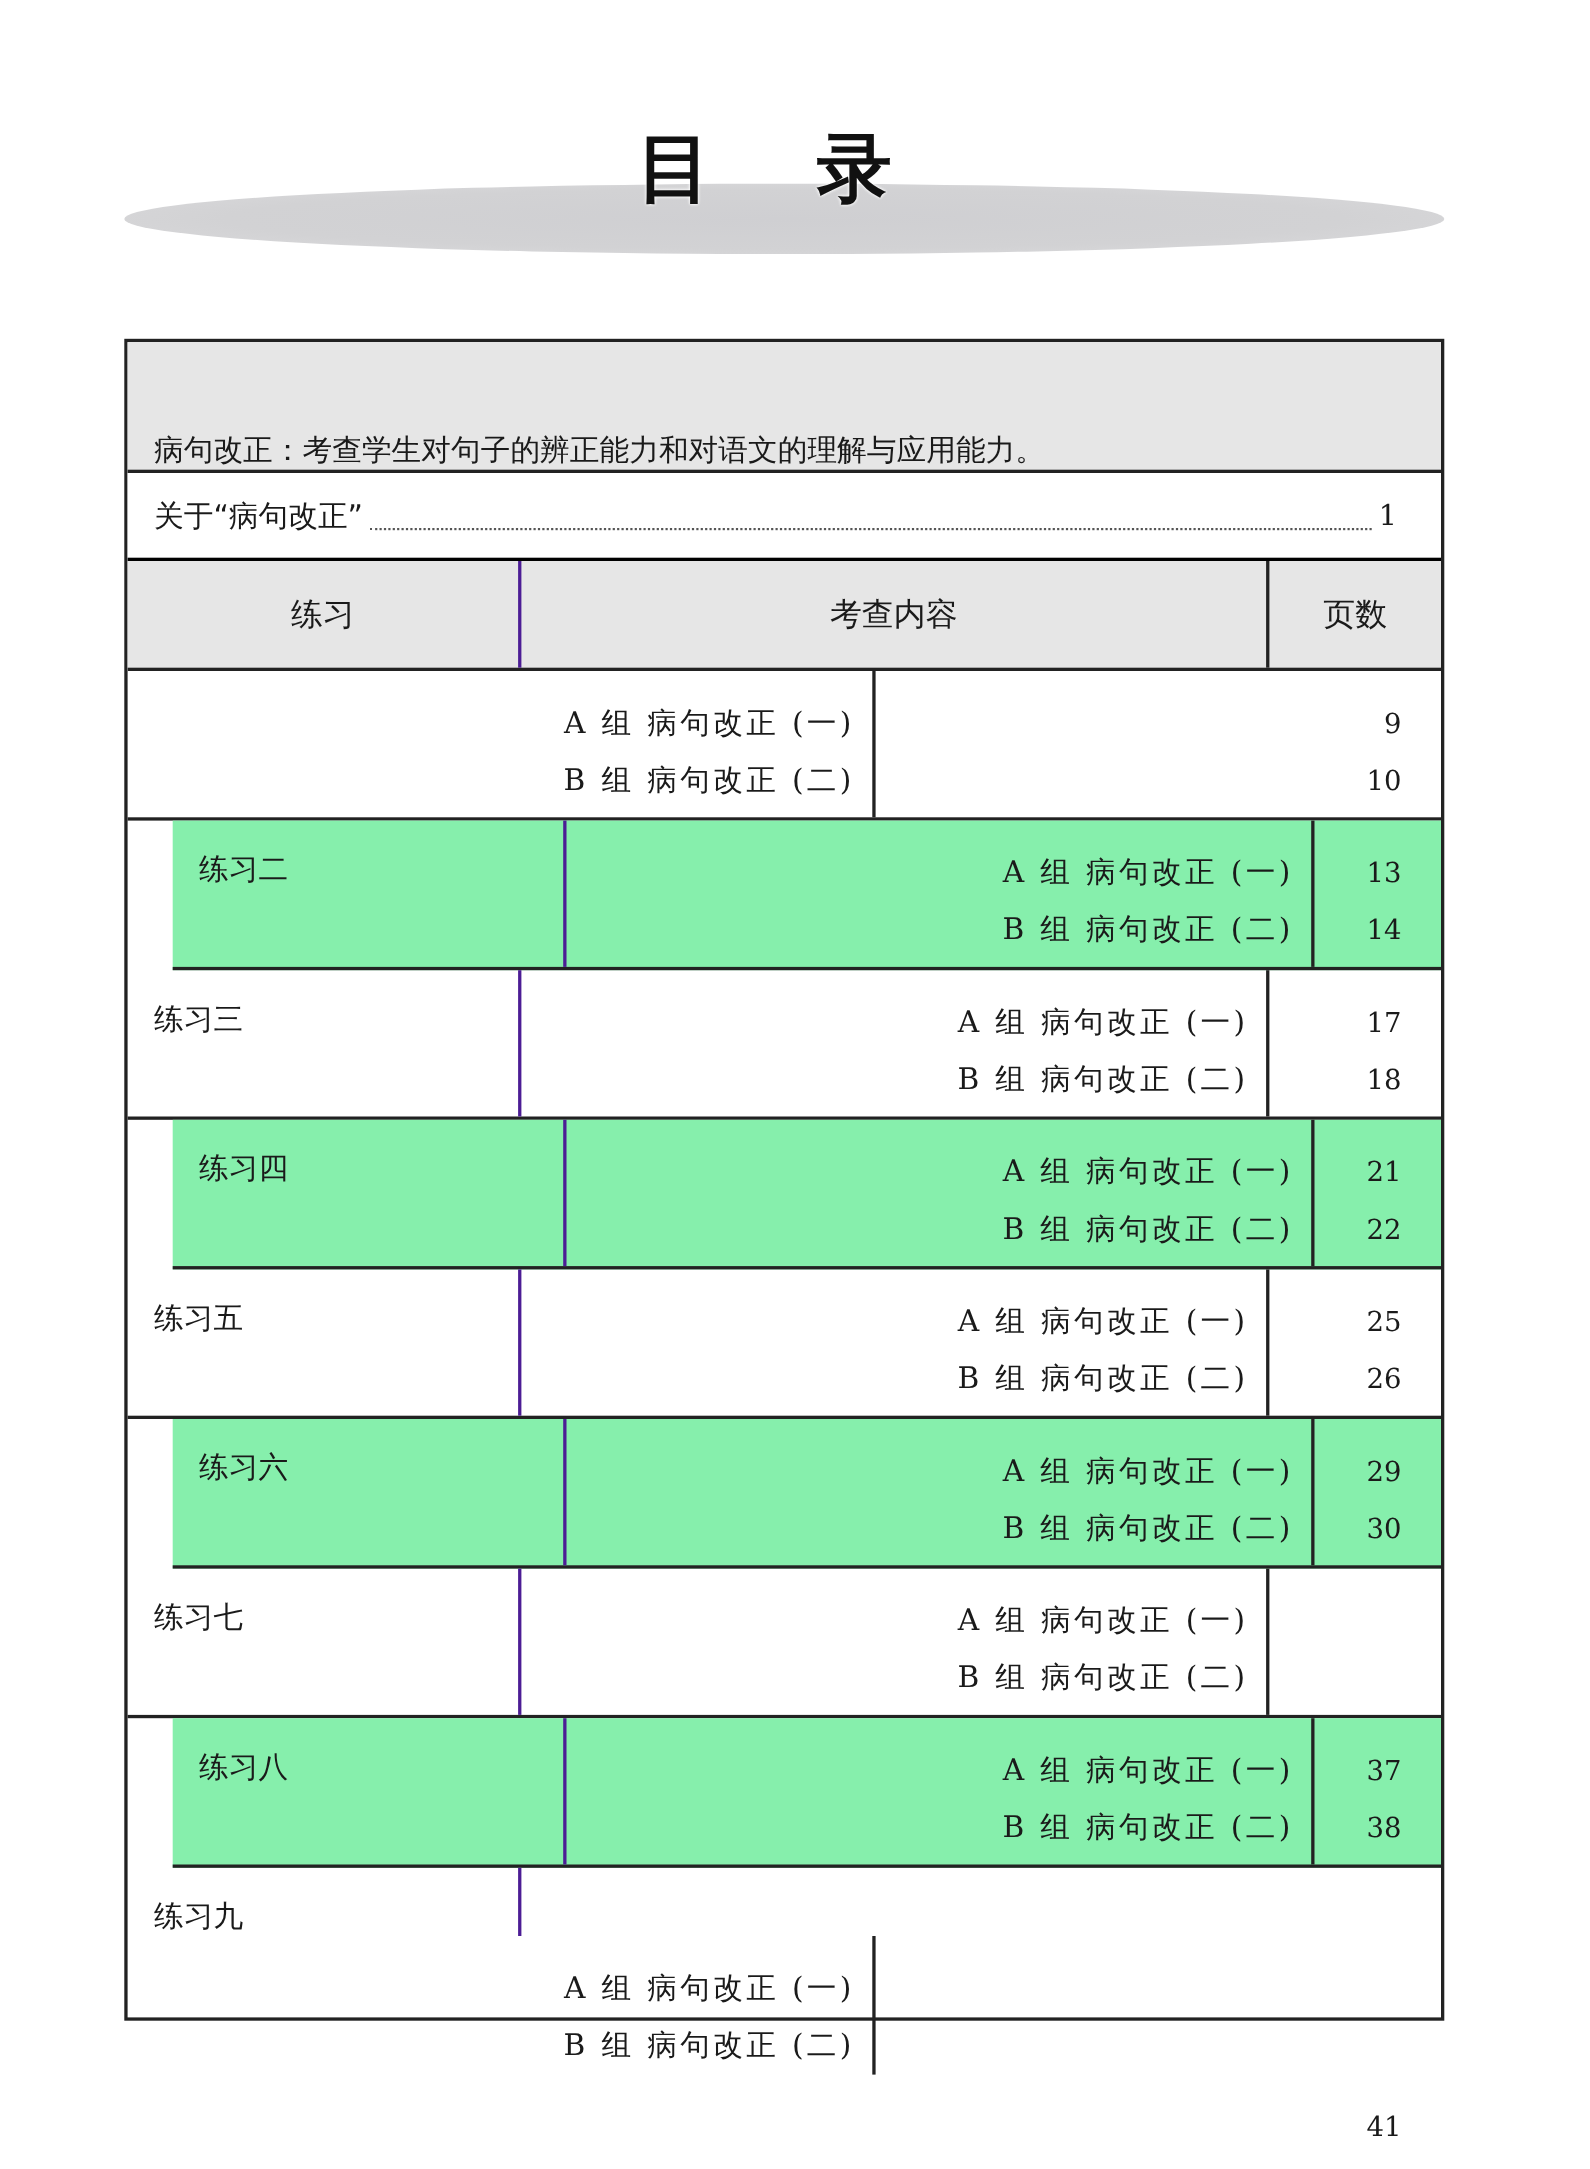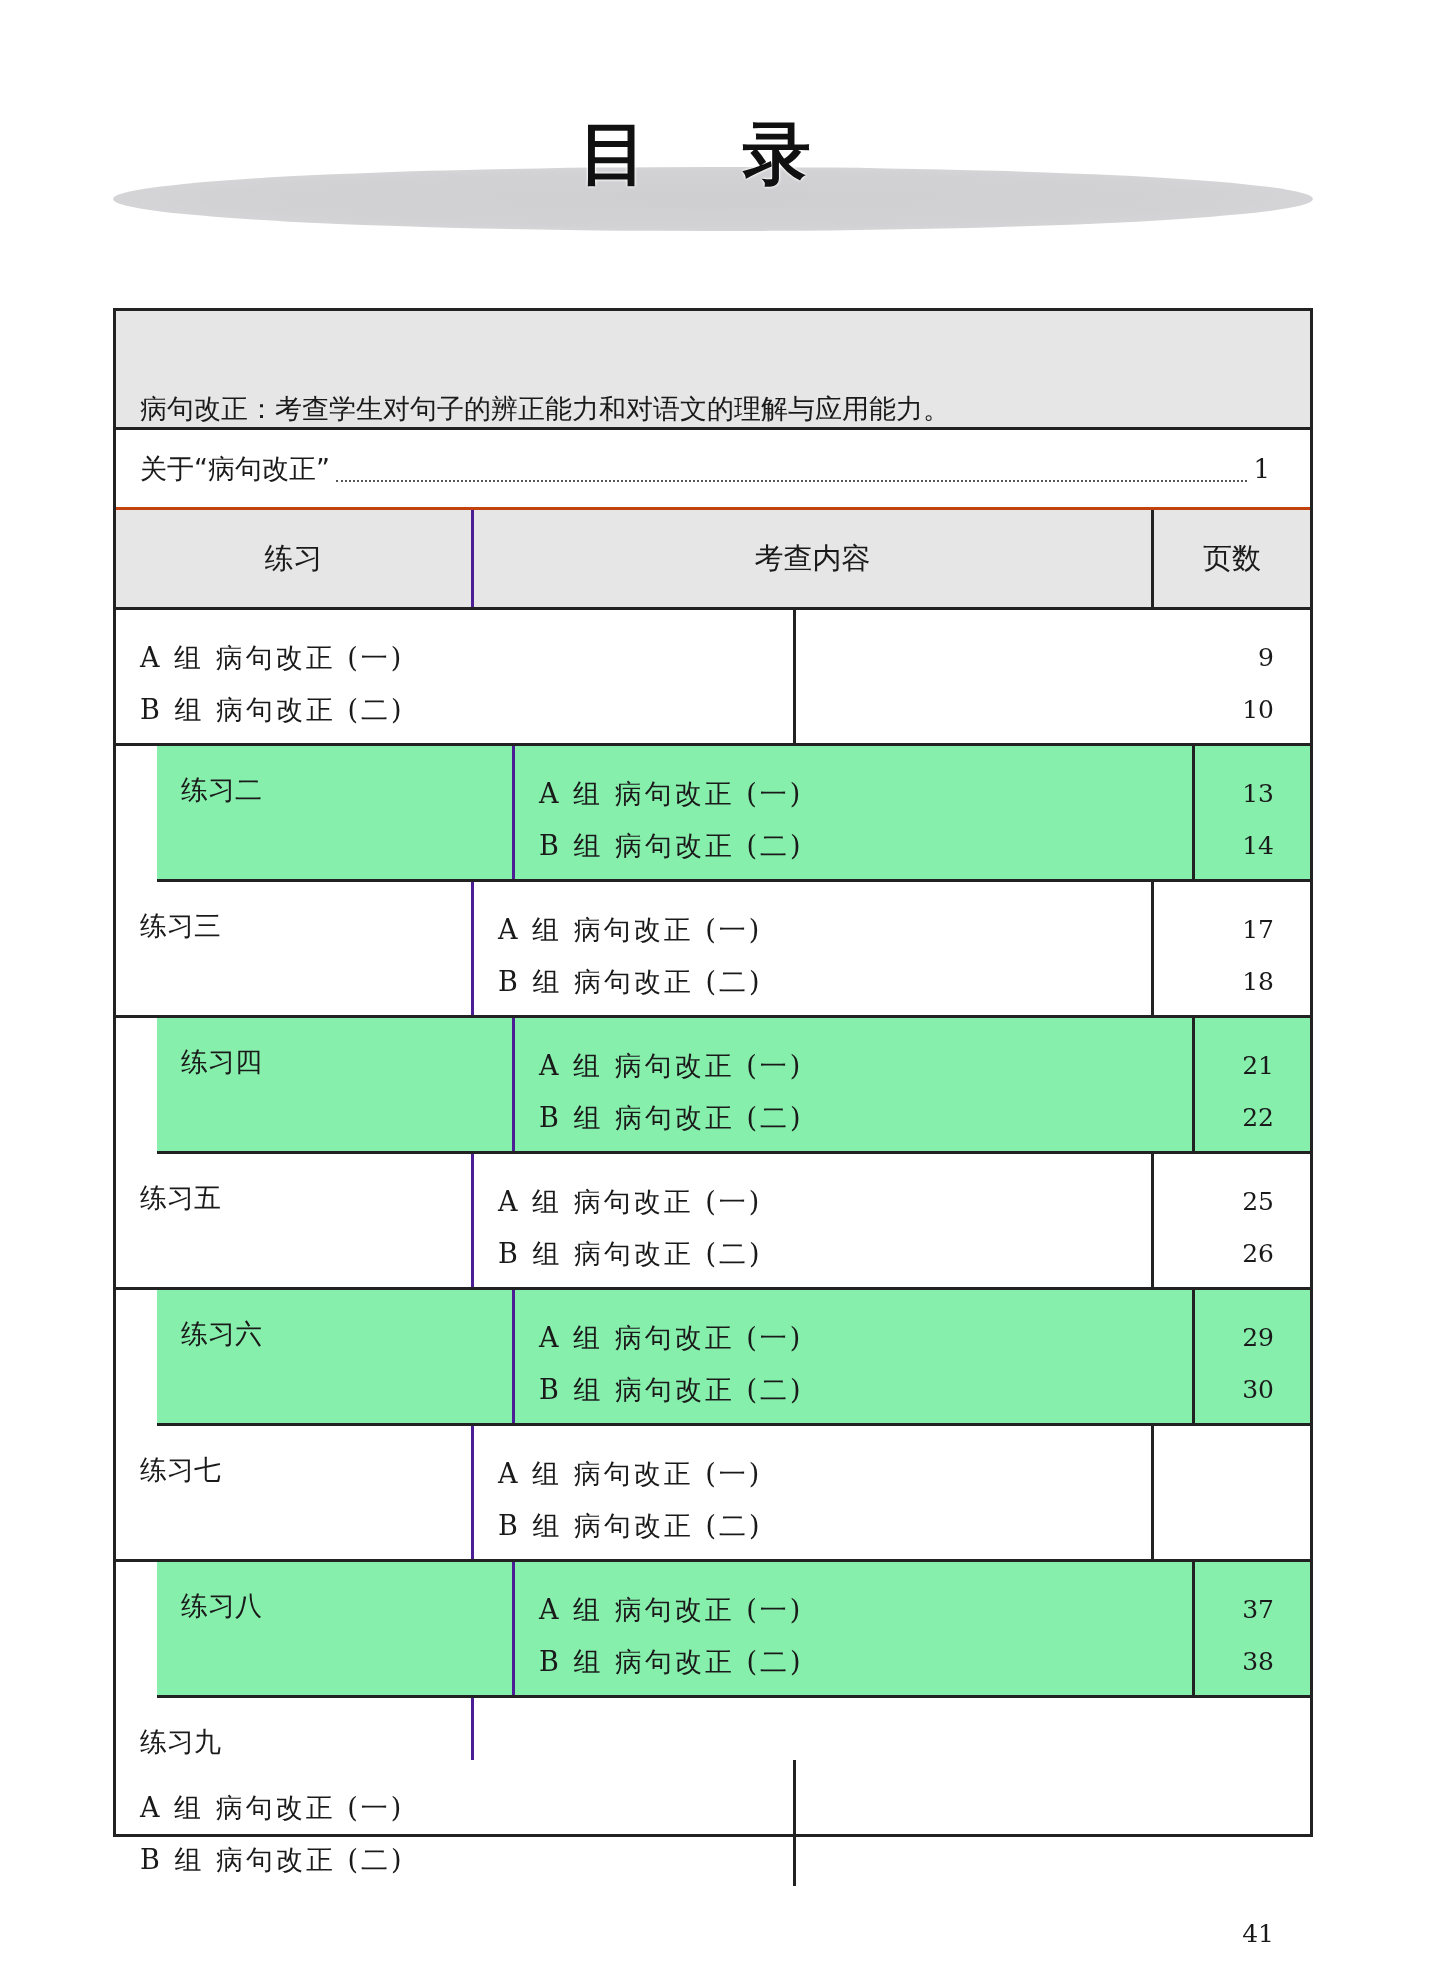--- a/index.html
+++ b/index.html
@@ -62,21 +62,21 @@
       align-items: flex-end;
       padding-left: 24px;
       font-size: 27px;
     }
     .intro-row .lead {
       font-family: "DejaVu Sans", "Liberation Sans", sans-serif;
     }
     .about-row {
       height: 80px;
       background: #ffffff;
-      border-bottom: 3px solid #c2410c;
+      border-bottom: 3px solid #000000;
       box-sizing: border-box;
       display: flex;
       align-items: center;
       padding-left: 24px;
       padding-right: 40px;
       font-size: 27px;
     }
     .about-row .label {
       font-family: "DejaVu Sans", "Liberation Sans", sans-serif;
       white-space: nowrap;
@@ -135,20 +135,21 @@
     }
     .data-row .col-ex {
       padding: 26px 0 0 24px;
       font-family: "DejaVu Sans", "Liberation Sans", sans-serif;
       font-size: 27px;
     }
     .data-row .col-content {
       padding: 22px 16px 0 24px;
       font-size: 27px;
       letter-spacing: 3px;
+      text-align: right;
     }
     .data-row .col-page {
       padding: 22px 36px 0 0;
       text-align: right;
       font-size: 25px;
     }
     .line {
       height: 52px;
       line-height: 52px;
       white-space: nowrap;

